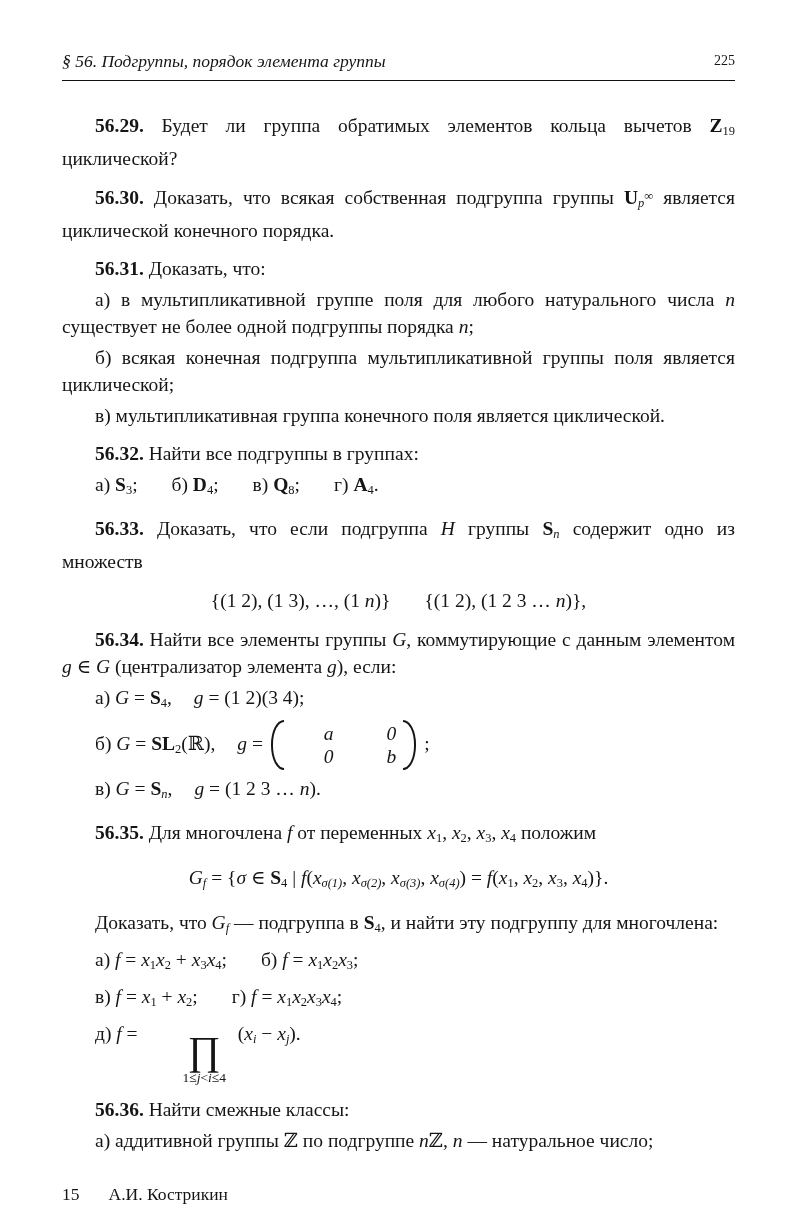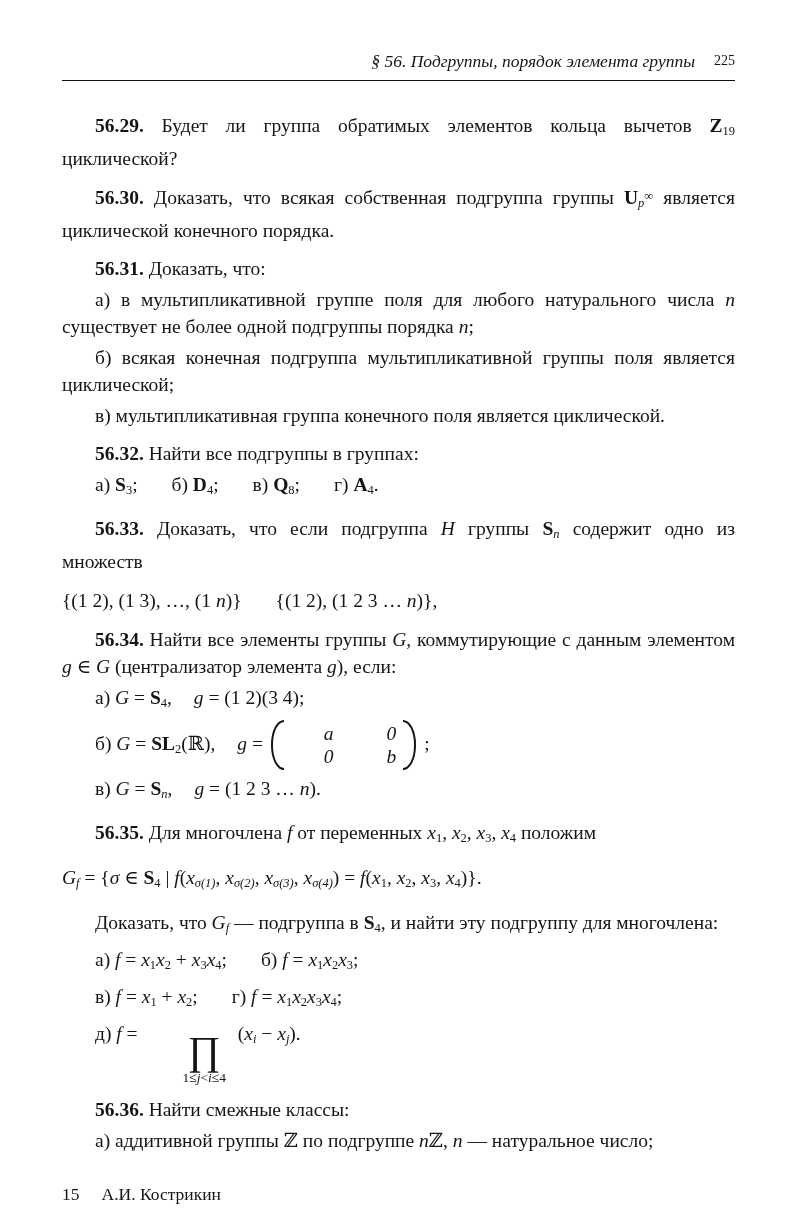--- a/index.html
+++ b/index.html
@@ -5,33 +5,33 @@
   html,body{margin:0;padding:0}
   body{
     width:794px;height:1230px;position:relative;overflow:hidden;
     background:#ffffff;color:#151515;
     font-family:"Liberation Serif","DejaVu Serif",serif;
     font-size:19.5px;
   }
   .page{padding:50px 59px 0 62px;}
   
   .running-head{
-    position:relative;text-align:right;font-style:italic;
+    position:relative;text-align:left;font-style:italic;
     font-size:17.5px;line-height:22px;
     padding-bottom:8px;border-bottom:1.8px solid #101010;
     padding-right:40px;
   }
   .page-num{position:absolute;right:0;top:0;font-style:normal;font-size:14px}
   
   main{display:block;padding-top:20px}
   .par{margin:0;line-height:27px;text-align:justify;}
   .k-problem{margin-top:11px;text-indent:33px}
   .k-item{margin-top:4px;text-indent:33px}
   .k-cont{margin-top:2px;text-indent:0}
-  .k-formula{margin:11px 0;text-indent:0;line-height:29px}
+  .k-formula{margin:11px 0;text-align:center;text-indent:0;line-height:29px}
   
   .r-b{font-weight:700}
   .r-i{font-style:italic}
   .r-sub{font-size:64%;vertical-align:-0.24em}
   .r-sup{font-size:64%;vertical-align:0.32em}
   .r-gap{display:inline-block;width:34px}
   .r-gapsm{display:inline-block;width:22px}
   
   .mtx{display:inline-flex;align-items:stretch;vertical-align:middle;margin:0 3px;transform:translateY(-1px)}
   .mtx-paren{width:11px}
@@ -39,21 +39,21 @@
   .mtx-paren.pr{border:2px solid #151515;border-left:none;border-radius:0 14px 14px 0 / 0 26px 26px 0}
   .mtx-body{display:inline-flex;flex-direction:column;justify-content:center;margin:2px 7px;font-style:italic}
   .mtx-row{display:flex;justify-content:space-between;gap:20px;line-height:23px}
   .mtx-cell{text-align:center}
   
   .prod{display:inline-flex;flex-direction:column;align-items:center;vertical-align:-24px;margin:0 7px}
   .prod-sym{font-size:40px;line-height:38px;font-weight:500}
   .prod-under{font-size:13.5px;line-height:15px;white-space:nowrap}
   
   .footer{position:absolute;left:62px;bottom:26px;font-size:17.5px;line-height:20px}
-  .footer .author{margin-left:22px}
+  .footer .author{margin-left:29px}
 </style>
 </head>
 <body>
 
 <div class="page">
   <div class="running-head">
     <span>§ 56. Подгруппы, порядок элемента группы</span>
     <span class="page-num">225</span>
   </div>
   <main>

